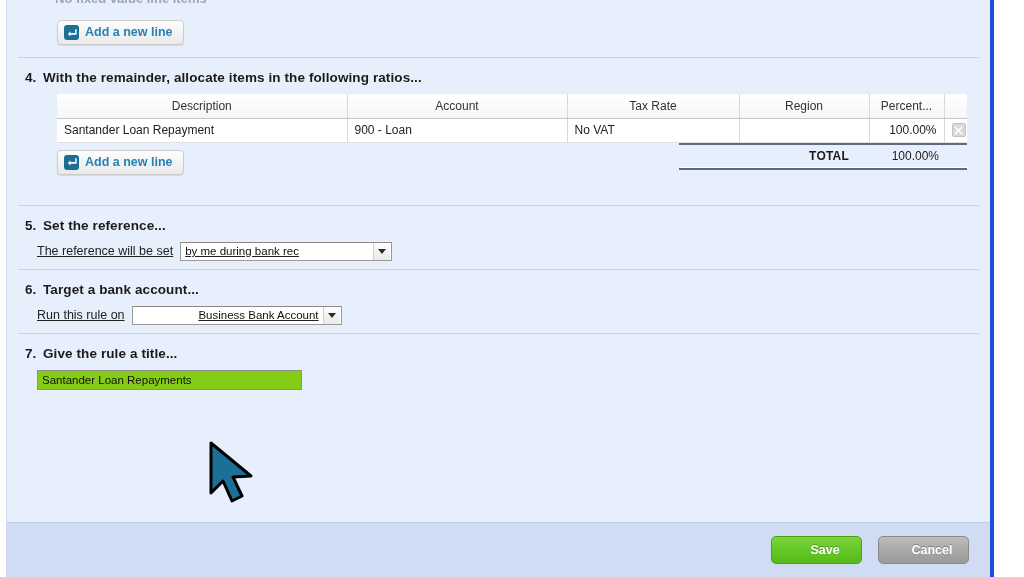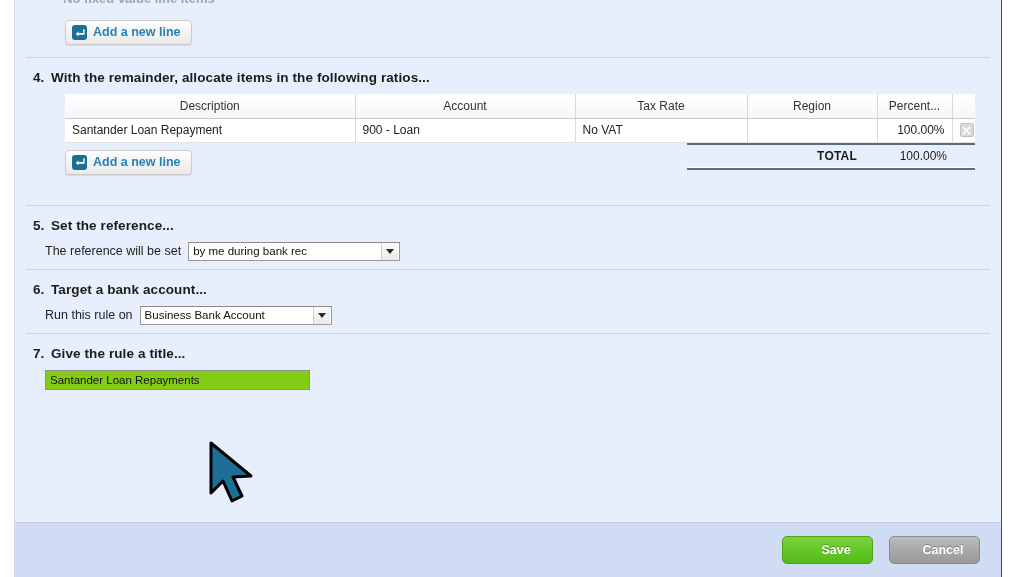--- a/index.html
+++ b/index.html
@@ -14,27 +14,27 @@
   #screen {
     position: relative;
     width: 1024px;
     height: 577px;
     background: #ffffff;
   }
 
   
   .panel {
     position: absolute;
-    left: 14px;
+    left: 6px;
     top: 0;
     width: 988px;
     height: 577px;
     background: #e8effc;
     border-left: 1px solid #cfd9ea;
-    border-right: 1px solid #1d4ed8;
+    border-right: 4px solid #1d4ed8;
   }
 
   .panel-body {
     position: absolute;
     left: 0; top: 0; right: 0;
     height: 522px;
     padding: 0;
   }
 
   
@@ -174,20 +174,21 @@
   .totals .val { width: 90px; text-align: right; }
 
   
   .field-row {
     display: flex;
     align-items: center;
     gap: 7px;
     padding: 0 0 8px 30px;
     font-size: 12.5px;
     color: #222222;
+    text-decoration: underline;
   }
 
   .fake-select {
     position: relative;
     display: inline-flex;
     align-items: center;
     background: #ffffff;
     border: 1px solid #9a9a9a;
     border-top-color: #8a8a8a;
     height: 19px;
@@ -207,21 +208,21 @@
     align-items: center;
     justify-content: center;
   }
   .caret {
     width: 0; height: 0;
     border-left: 4px solid transparent;
     border-right: 4px solid transparent;
     border-top: 5px solid #2b2b2b;
   }
   .sel-ref  { width: 212px; }
-  .sel-bank { width: 192px; }
+  .sel-bank { width: 210px; justify-content: flex-end; }
 
   .title-input {
     width: 265px;
     height: 20px;
     background: #84cc16;
     border: 1px solid #8f8f8f;
     font-family: "Liberation Sans", sans-serif;
     font-size: 11.5px;
     color: #111111;
     padding: 0 4px;

